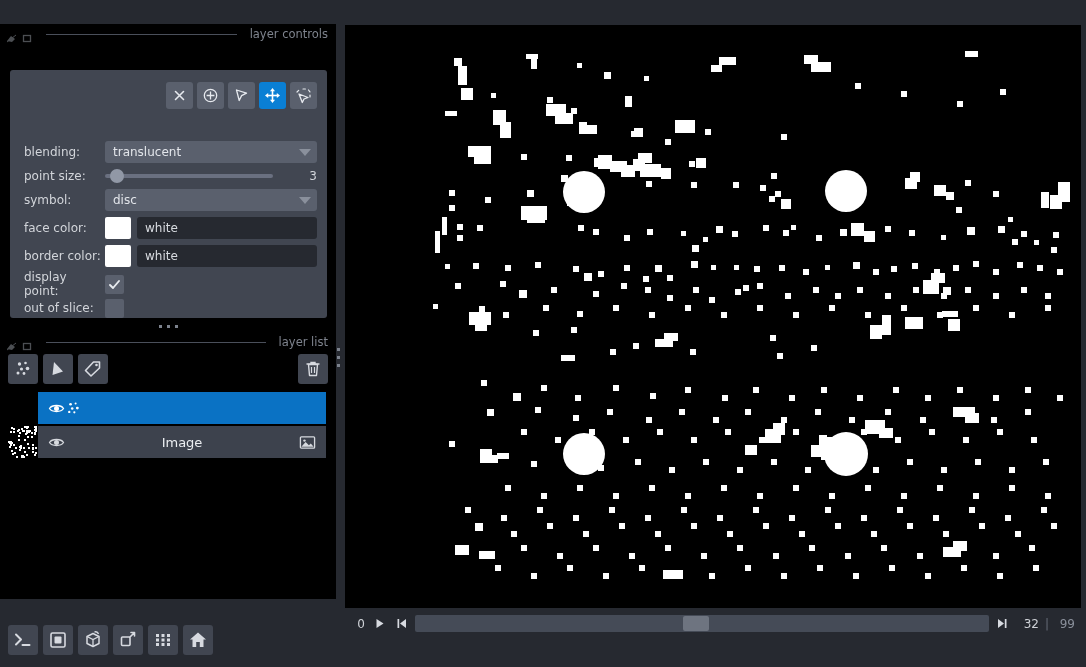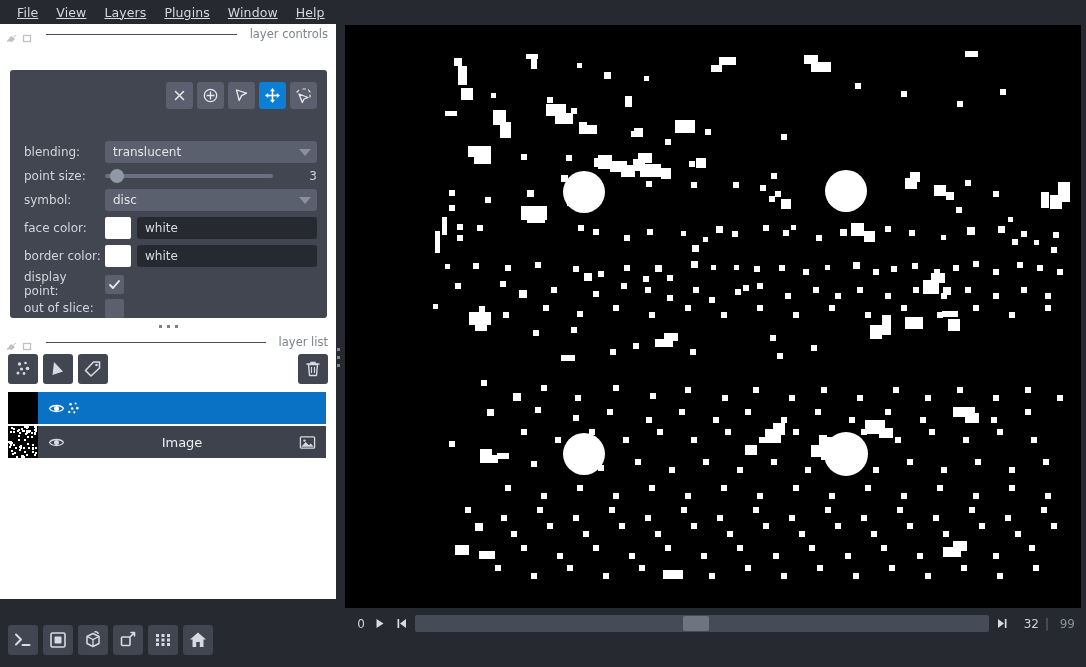--- a/index.html
+++ b/index.html
@@ -20,21 +20,21 @@
   }
   .menu-item {
     font-size: 12.5px; color: #d5d8dd; padding: 2px 9px; cursor: default;
     letter-spacing: .1px;
   }
   .menu-item u { text-decoration: underline; }
 
   
   #leftdock {
     position: absolute; left: 0; top: 24px; width: 336px; height: 575px;
-    background: #ffffff;
+    background: #000000;
   }
   .dock-title {
     height: 20px; display: flex; align-items: center; padding: 0 8px 0 6px; gap: 5px;
   }
   .dock-title .dot-icon { width: 11px; height: 11px; opacity: .55; }
   .dock-title .rule { flex: 1; height: 1px; background: #4a4f5a; margin: 0 8px; }
   .dock-title .dock-label { font-size: 11.5px; color: #7e838d; }
 
   
   #controls {
@@ -197,28 +197,20 @@
   }
   #dimcur { font-size: 12px; color: #cfd2d7; width: 22px; text-align: right; }
   #dimsep { color: #656b76; font-size: 12px; }
   #dimmax { font-size: 12px; color: #8a909b; width: 22px; text-align: right; padding-right: 2px; }
 </style>
 </head>
 <body>
 
 <div id="app">
 
-  <div id="menubar">
-    <div class="menu-item"><u>File</u></div>
-    <div class="menu-item"><u>View</u></div>
-    <div class="menu-item"><u>Layers</u></div>
-    <div class="menu-item"><u>Plugins</u></div>
-    <div class="menu-item"><u>Window</u></div>
-    <div class="menu-item"><u>Help</u></div>
-  </div>
 
   <div id="leftdock">
 
     <div class="dock-title">
       <span class="dot-icon">
         <svg width="11" height="11" viewBox="0 0 11 11">
             <path d="M1 8 L5 3 L9 6 L6 9 Z" fill="#8b9098"></path>
             <path d="M1 9 L10 2" stroke="#8b9098" stroke-width="1"></path>
           </svg>
       </span>

